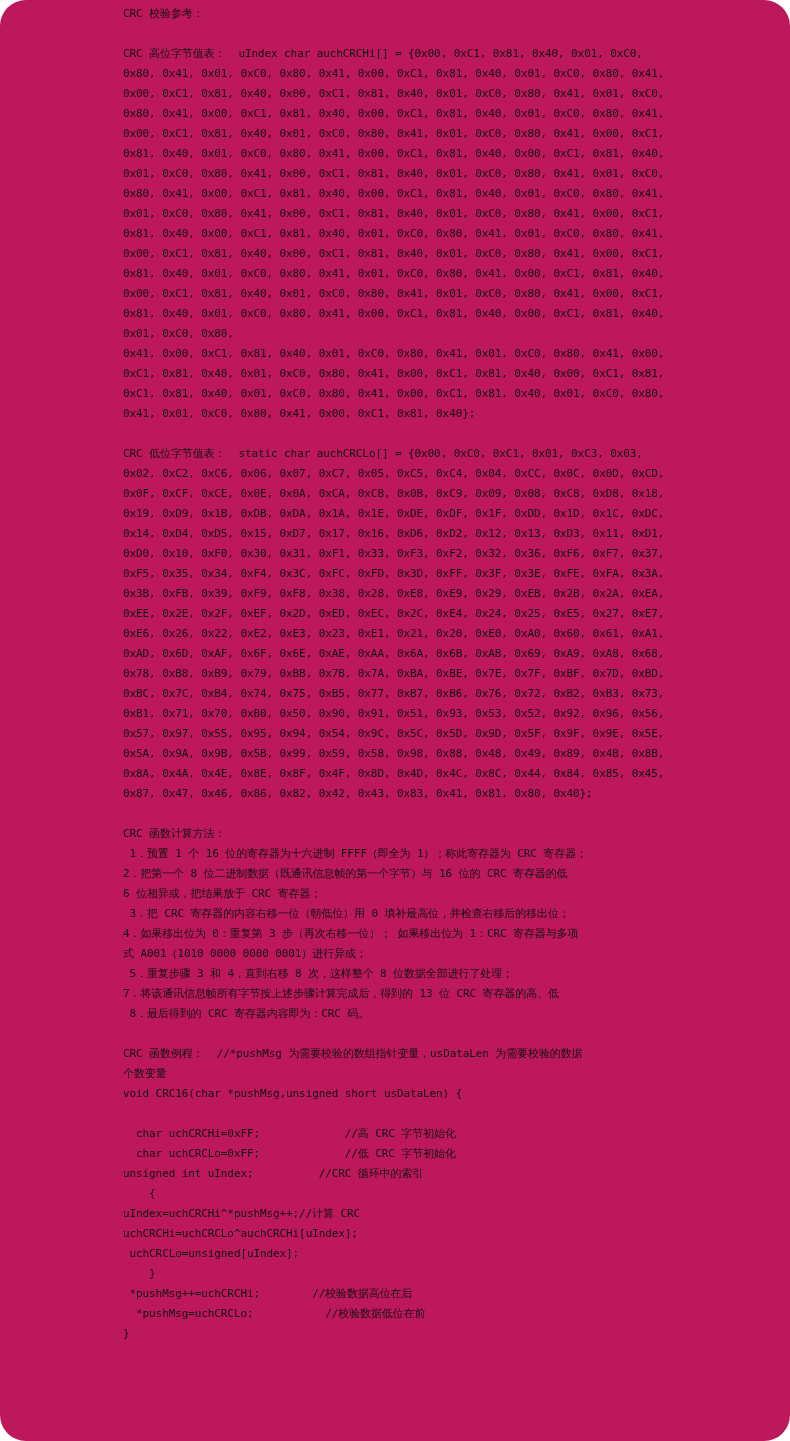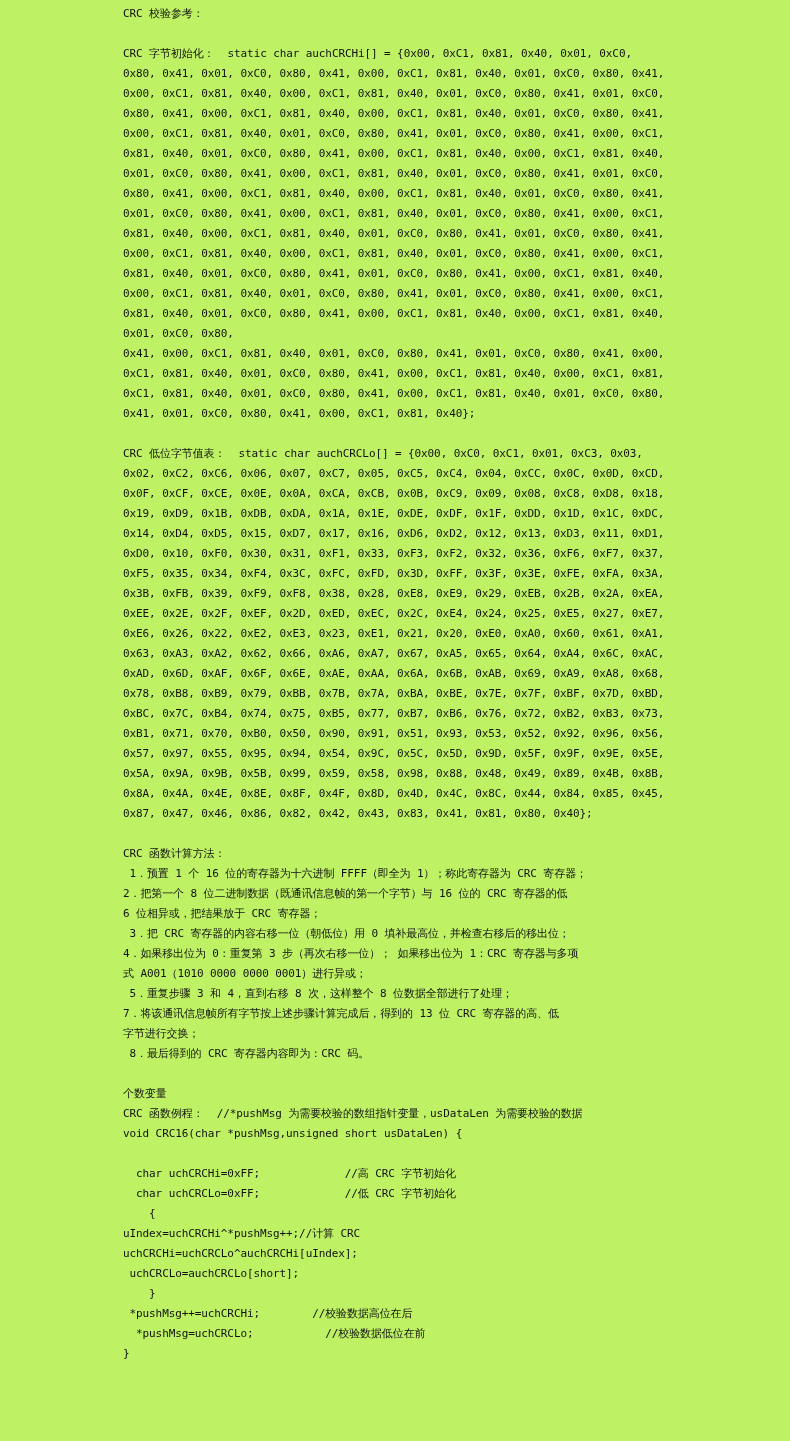--- a/index.html
+++ b/index.html
@@ -1,21 +1,22 @@
 <!DOCTYPE html>
 <html><head>
 <meta charset="utf-8">
 <style>
   html, body { margin: 0; padding: 0; background: #ffffff; }
   .page {
     position: relative;
     width: 790px;
     height: 1441px;
-    background: #bef264;
+    background: #be185d;
     overflow: hidden;
+    border-radius: 26px;
   }
   .doc {
     position: absolute;
     left: 123px;
     top: 4px;
     width: 600px;
   }
   .line {
     white-space: pre;
     height: 20px;
@@ -29,21 +30,21 @@
 </head>
 <body>
 
 <div class="page">
   <div class="doc" id="doc">
       <div>
         <div class="line">CRC 校验参考：</div>
         <div class="line"></div>
       </div>
       <div>
-        <div class="line">CRC 字节初始化：  static char auchCRCHi[] = {0x00, 0xC1, 0x81, 0x40, 0x01, 0xC0,</div>
+        <div class="line">CRC 高位字节值表：  uIndex char auchCRCHi[] = {0x00, 0xC1, 0x81, 0x40, 0x01, 0xC0,</div>
         <div class="line">0x80, 0x41, 0x01, 0xC0, 0x80, 0x41, 0x00, 0xC1, 0x81, 0x40, 0x01, 0xC0, 0x80, 0x41,</div>
         <div class="line">0x00, 0xC1, 0x81, 0x40, 0x00, 0xC1, 0x81, 0x40, 0x01, 0xC0, 0x80, 0x41, 0x01, 0xC0,</div>
         <div class="line">0x80, 0x41, 0x00, 0xC1, 0x81, 0x40, 0x00, 0xC1, 0x81, 0x40, 0x01, 0xC0, 0x80, 0x41,</div>
         <div class="line">0x00, 0xC1, 0x81, 0x40, 0x01, 0xC0, 0x80, 0x41, 0x01, 0xC0, 0x80, 0x41, 0x00, 0xC1,</div>
         <div class="line">0x81, 0x40, 0x01, 0xC0, 0x80, 0x41, 0x00, 0xC1, 0x81, 0x40, 0x00, 0xC1, 0x81, 0x40,</div>
         <div class="line">0x01, 0xC0, 0x80, 0x41, 0x00, 0xC1, 0x81, 0x40, 0x01, 0xC0, 0x80, 0x41, 0x01, 0xC0,</div>
         <div class="line">0x80, 0x41, 0x00, 0xC1, 0x81, 0x40, 0x00, 0xC1, 0x81, 0x40, 0x01, 0xC0, 0x80, 0x41,</div>
         <div class="line">0x01, 0xC0, 0x80, 0x41, 0x00, 0xC1, 0x81, 0x40, 0x01, 0xC0, 0x80, 0x41, 0x00, 0xC1,</div>
         <div class="line">0x81, 0x40, 0x00, 0xC1, 0x81, 0x40, 0x01, 0xC0, 0x80, 0x41, 0x01, 0xC0, 0x80, 0x41,</div>
         <div class="line">0x00, 0xC1, 0x81, 0x40, 0x00, 0xC1, 0x81, 0x40, 0x01, 0xC0, 0x80, 0x41, 0x00, 0xC1,</div>
@@ -61,55 +62,54 @@
         <div class="line">CRC 低位字节值表：  static char auchCRCLo[] = {0x00, 0xC0, 0xC1, 0x01, 0xC3, 0x03,</div>
         <div class="line">0x02, 0xC2, 0xC6, 0x06, 0x07, 0xC7, 0x05, 0xC5, 0xC4, 0x04, 0xCC, 0x0C, 0x0D, 0xCD,</div>
         <div class="line">0x0F, 0xCF, 0xCE, 0x0E, 0x0A, 0xCA, 0xCB, 0x0B, 0xC9, 0x09, 0x08, 0xC8, 0xD8, 0x18,</div>
         <div class="line">0x19, 0xD9, 0x1B, 0xDB, 0xDA, 0x1A, 0x1E, 0xDE, 0xDF, 0x1F, 0xDD, 0x1D, 0x1C, 0xDC,</div>
         <div class="line">0x14, 0xD4, 0xD5, 0x15, 0xD7, 0x17, 0x16, 0xD6, 0xD2, 0x12, 0x13, 0xD3, 0x11, 0xD1,</div>
         <div class="line">0xD0, 0x10, 0xF0, 0x30, 0x31, 0xF1, 0x33, 0xF3, 0xF2, 0x32, 0x36, 0xF6, 0xF7, 0x37,</div>
         <div class="line">0xF5, 0x35, 0x34, 0xF4, 0x3C, 0xFC, 0xFD, 0x3D, 0xFF, 0x3F, 0x3E, 0xFE, 0xFA, 0x3A,</div>
         <div class="line">0x3B, 0xFB, 0x39, 0xF9, 0xF8, 0x38, 0x28, 0xE8, 0xE9, 0x29, 0xEB, 0x2B, 0x2A, 0xEA,</div>
         <div class="line">0xEE, 0x2E, 0x2F, 0xEF, 0x2D, 0xED, 0xEC, 0x2C, 0xE4, 0x24, 0x25, 0xE5, 0x27, 0xE7,</div>
         <div class="line">0xE6, 0x26, 0x22, 0xE2, 0xE3, 0x23, 0xE1, 0x21, 0x20, 0xE0, 0xA0, 0x60, 0x61, 0xA1,</div>
-        <div class="line">0x63, 0xA3, 0xA2, 0x62, 0x66, 0xA6, 0xA7, 0x67, 0xA5, 0x65, 0x64, 0xA4, 0x6C, 0xAC,</div>
         <div class="line">0xAD, 0x6D, 0xAF, 0x6F, 0x6E, 0xAE, 0xAA, 0x6A, 0x6B, 0xAB, 0x69, 0xA9, 0xA8, 0x68,</div>
         <div class="line">0x78, 0xB8, 0xB9, 0x79, 0xBB, 0x7B, 0x7A, 0xBA, 0xBE, 0x7E, 0x7F, 0xBF, 0x7D, 0xBD,</div>
         <div class="line">0xBC, 0x7C, 0xB4, 0x74, 0x75, 0xB5, 0x77, 0xB7, 0xB6, 0x76, 0x72, 0xB2, 0xB3, 0x73,</div>
         <div class="line">0xB1, 0x71, 0x70, 0xB0, 0x50, 0x90, 0x91, 0x51, 0x93, 0x53, 0x52, 0x92, 0x96, 0x56,</div>
         <div class="line">0x57, 0x97, 0x55, 0x95, 0x94, 0x54, 0x9C, 0x5C, 0x5D, 0x9D, 0x5F, 0x9F, 0x9E, 0x5E,</div>
         <div class="line">0x5A, 0x9A, 0x9B, 0x5B, 0x99, 0x59, 0x58, 0x98, 0x88, 0x48, 0x49, 0x89, 0x4B, 0x8B,</div>
         <div class="line">0x8A, 0x4A, 0x4E, 0x8E, 0x8F, 0x4F, 0x8D, 0x4D, 0x4C, 0x8C, 0x44, 0x84, 0x85, 0x45,</div>
         <div class="line">0x87, 0x47, 0x46, 0x86, 0x82, 0x42, 0x43, 0x83, 0x41, 0x81, 0x80, 0x40};</div>
         <div class="line"></div>
       </div>
       <div>
         <div class="line">CRC 函数计算方法：</div>
         <div class="line"> 1．预置 1 个 16 位的寄存器为十六进制 FFFF（即全为 1）；称此寄存器为 CRC 寄存器；</div>
         <div class="line">2．把第一个 8 位二进制数据（既通讯信息帧的第一个字节）与 16 位的 CRC 寄存器的低</div>
         <div class="line">6 位相异或，把结果放于 CRC 寄存器；</div>
         <div class="line"> 3．把 CRC 寄存器的内容右移一位（朝低位）用 0 填补最高位，并检查右移后的移出位；</div>
         <div class="line">4．如果移出位为 0：重复第 3 步（再次右移一位）； 如果移出位为 1：CRC 寄存器与多项</div>
         <div class="line">式 A001（1010 0000 0000 0001）进行异或；</div>
         <div class="line"> 5．重复步骤 3 和 4，直到右移 8 次，这样整个 8 位数据全部进行了处理；</div>
         <div class="line">7．将该通讯信息帧所有字节按上述步骤计算完成后，得到的 13 位 CRC 寄存器的高、低</div>
-        <div class="line">字节进行交换；</div>
         <div class="line"> 8．最后得到的 CRC 寄存器内容即为：CRC 码。</div>
         <div class="line"></div>
       </div>
       <div>
+        <div class="line">CRC 函数例程：  //*pushMsg 为需要校验的数组指针变量，usDataLen 为需要校验的数据</div>
         <div class="line">个数变量</div>
-        <div class="line">CRC 函数例程：  //*pushMsg 为需要校验的数组指针变量，usDataLen 为需要校验的数据</div>
         <div class="line">void CRC16(char *pushMsg,unsigned short usDataLen) {</div>
         <div class="line"></div>
         <div class="line">  char uchCRCHi=0xFF;             //高 CRC 字节初始化</div>
         <div class="line">  char uchCRCLo=0xFF;             //低 CRC 字节初始化</div>
+        <div class="line">unsigned int uIndex;          //CRC 循环中的索引</div>
         <div class="line">    {</div>
         <div class="line">uIndex=uchCRCHi^*pushMsg++;//计算 CRC</div>
         <div class="line">uchCRCHi=uchCRCLo^auchCRCHi[uIndex];</div>
-        <div class="line"> uchCRCLo=auchCRCLo[short];</div>
+        <div class="line"> uchCRCLo=unsigned[uIndex];</div>
         <div class="line">    }</div>
         <div class="line"> *pushMsg++=uchCRCHi;        //校验数据高位在后</div>
         <div class="line">  *pushMsg=uchCRCLo;           //校验数据低位在前</div>
         <div class="line">}</div>
       </div>
     </div>
 </div>
 
 </body></html>

